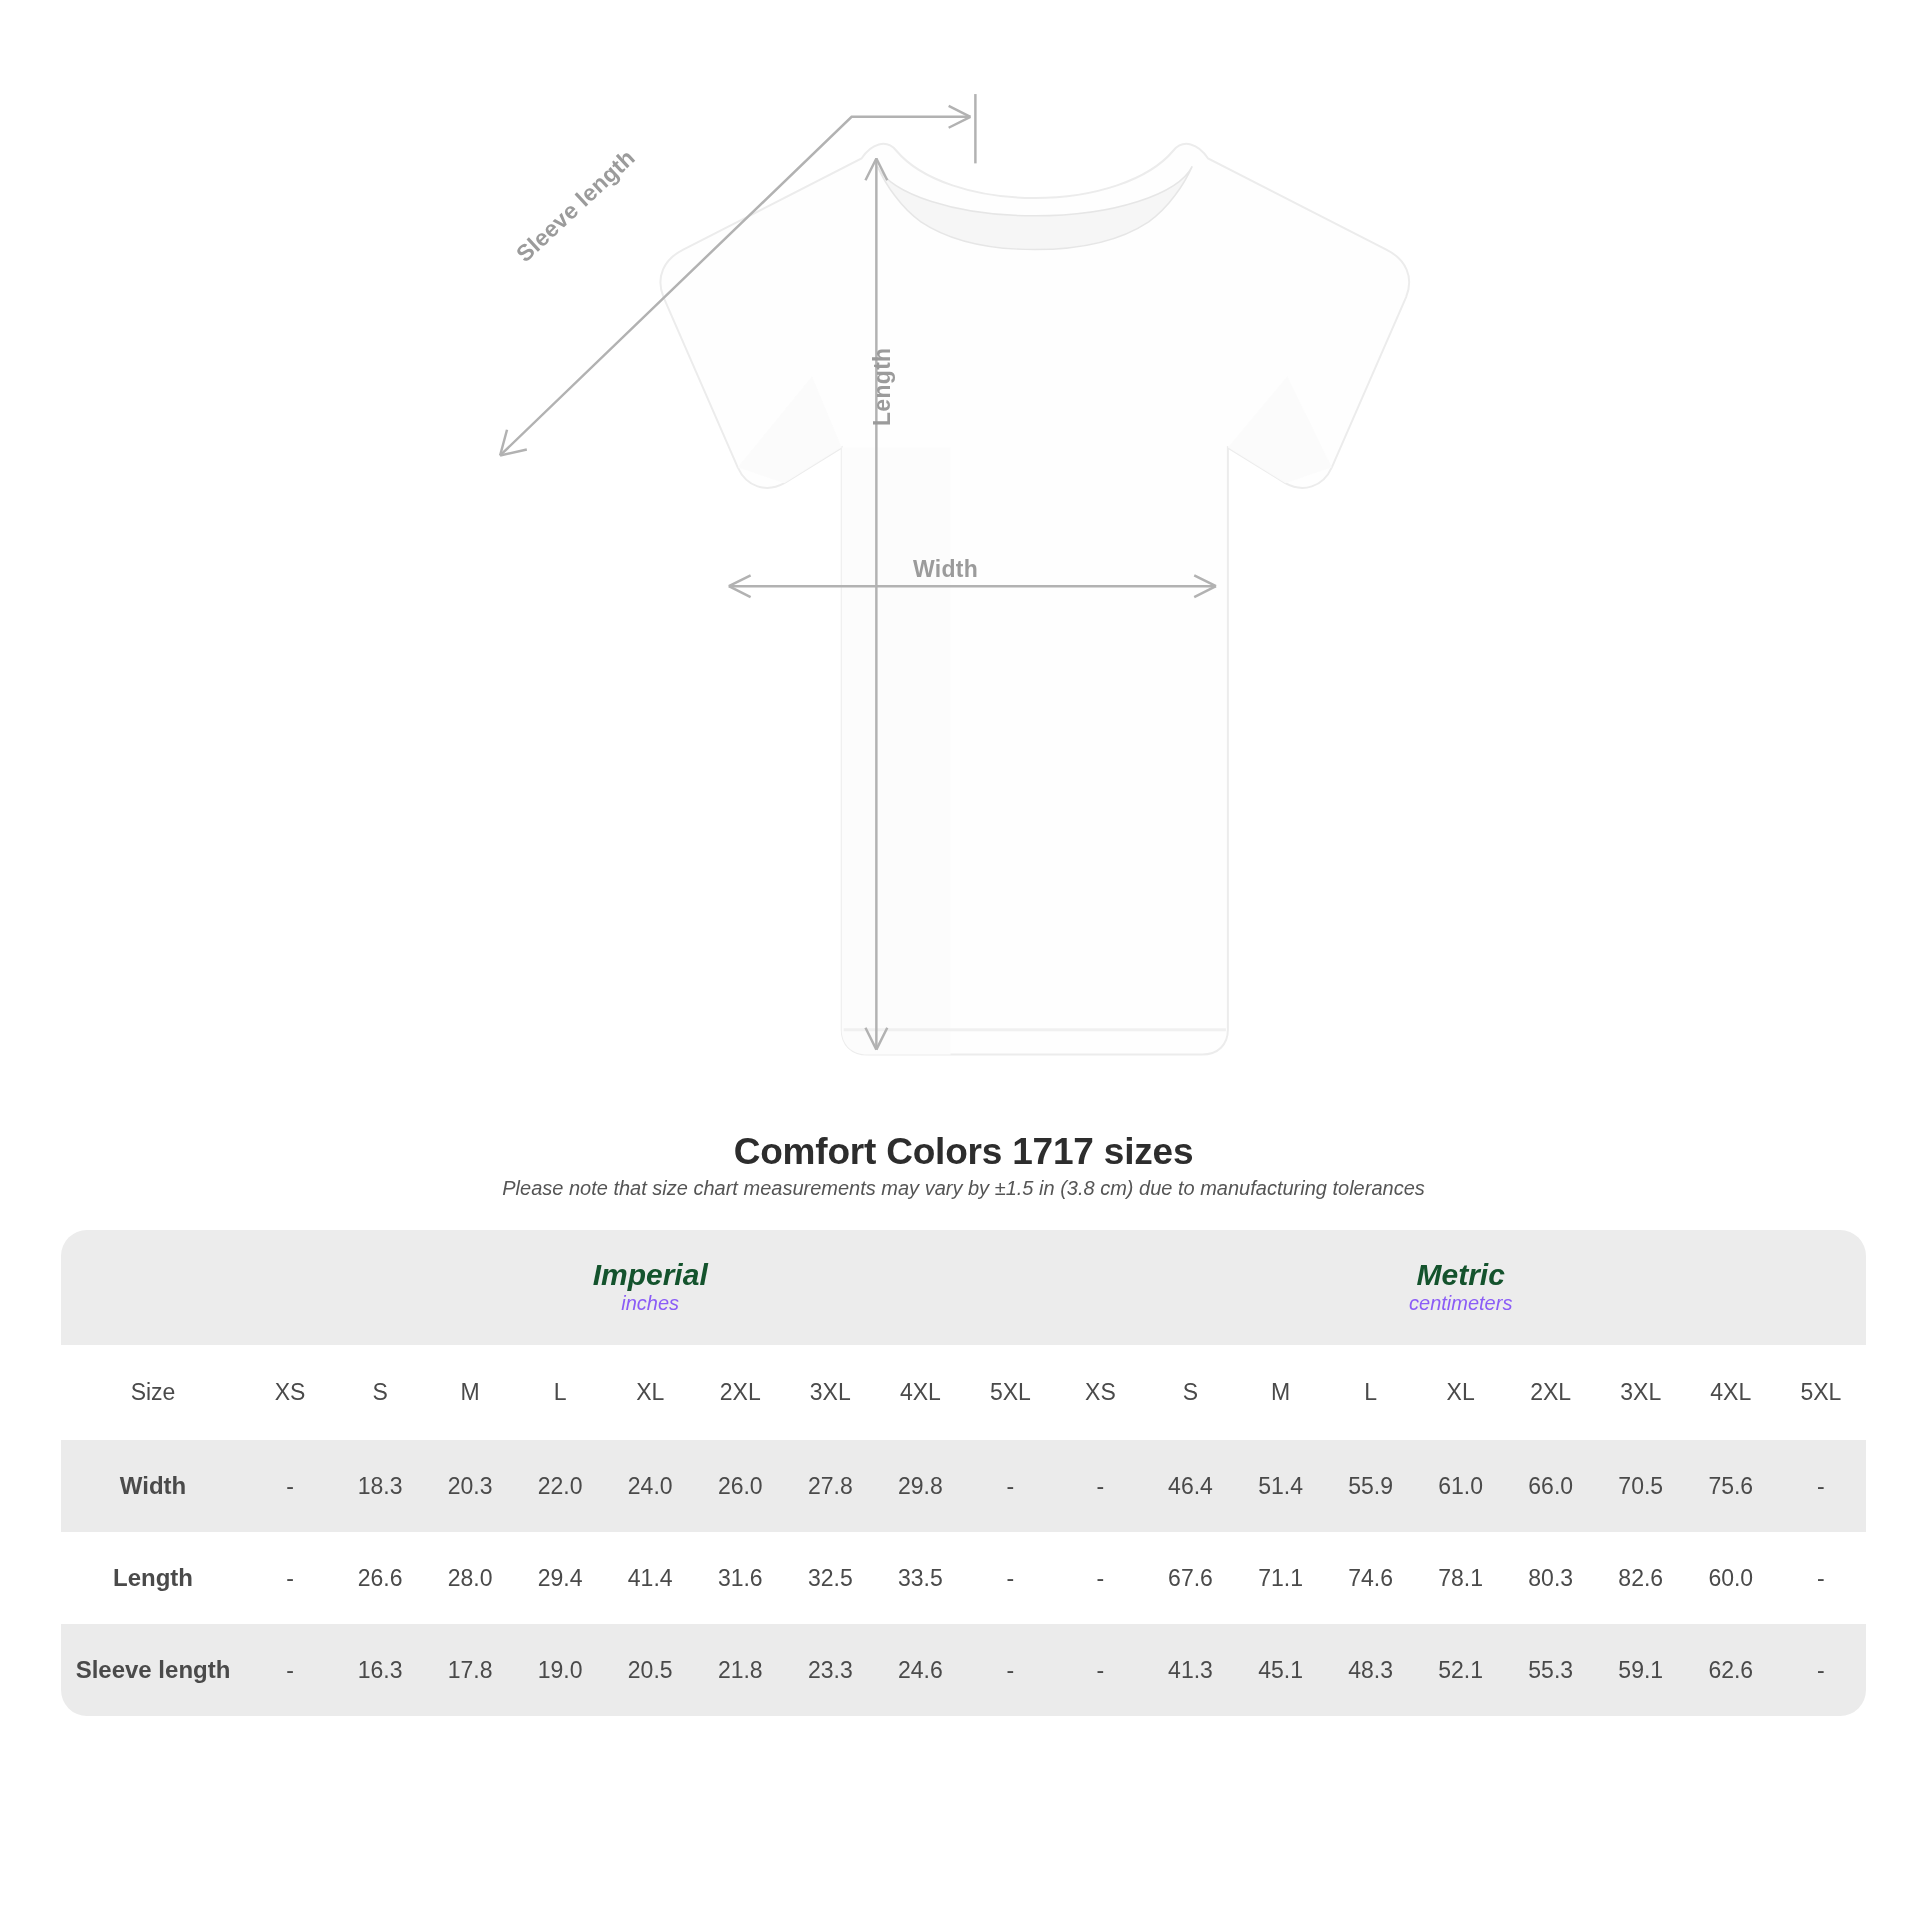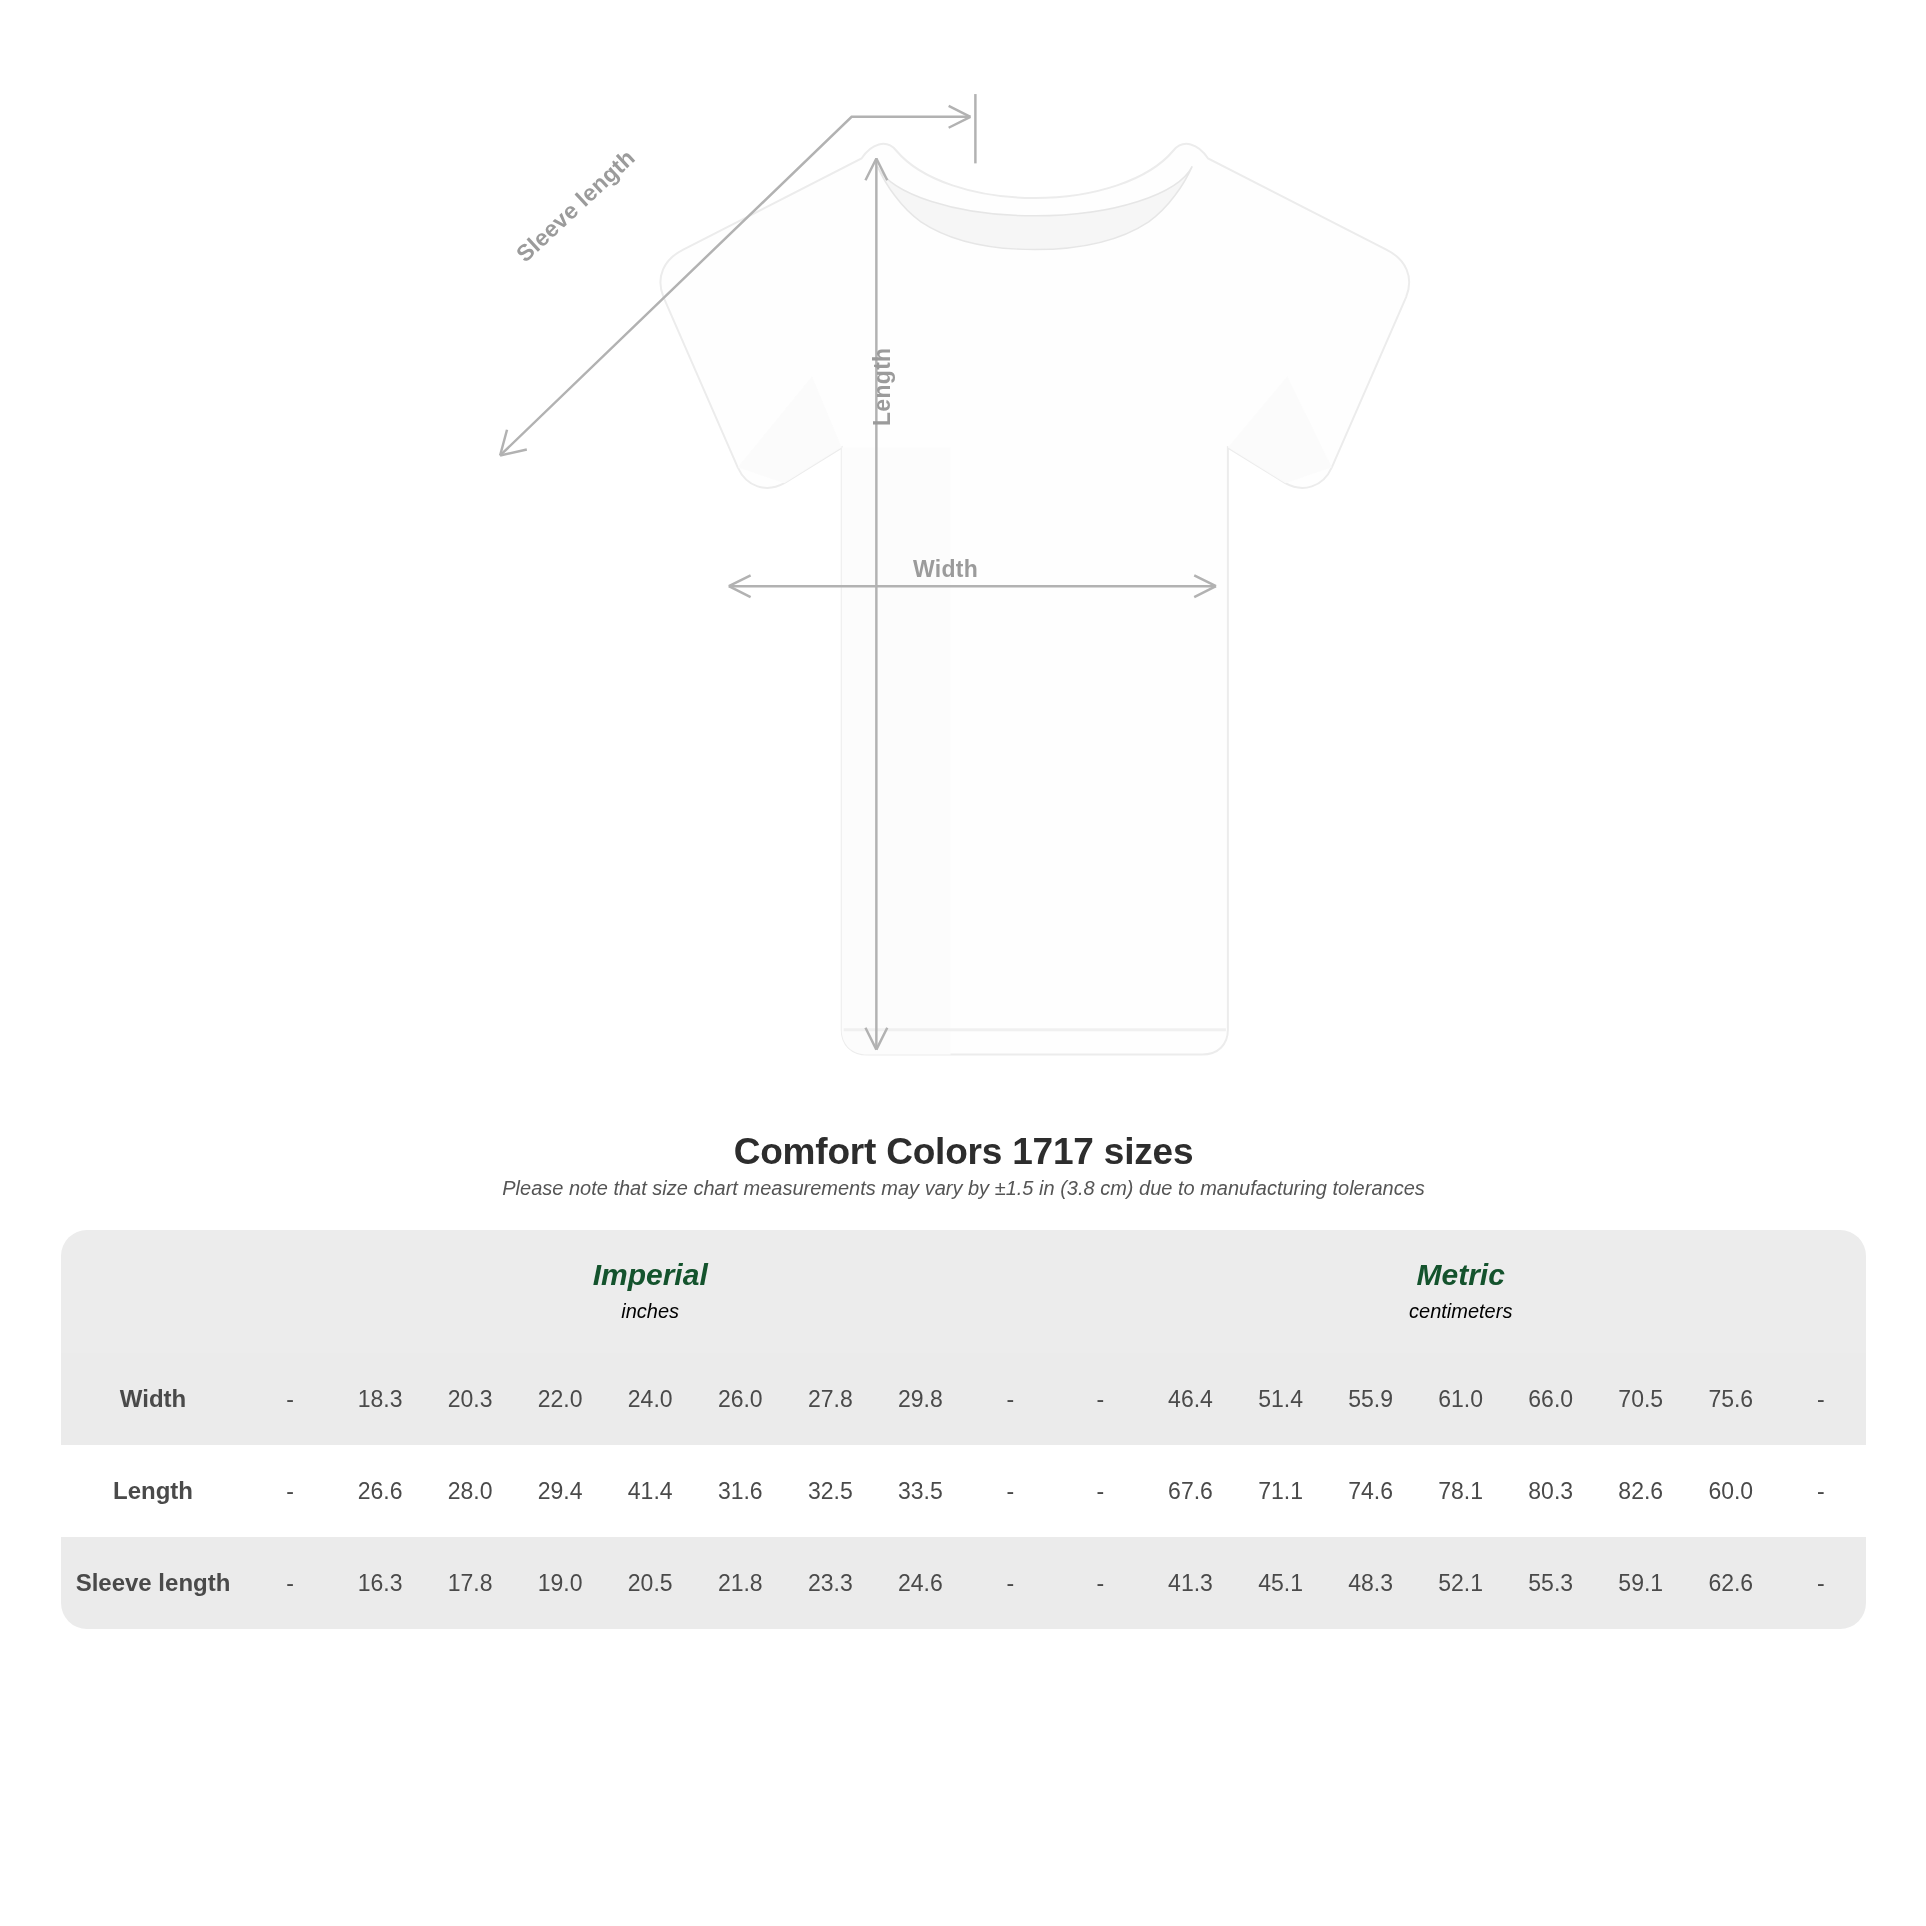--- a/index.html
+++ b/index.html
@@ -96,22 +96,21 @@
   }
   .unit-name {
     font-size: 30px;
     font-style: italic;
     font-weight: bold;
     color: #14532d;
   }
   .unit-sub {
     font-size: 20px;
     font-style: italic;
-    color: #000000;
-    margin-top: 8px;
+    color: #8b5cf6;
   }
   
   .size-row td {
     background: #ffffff;
     padding: 34px 0;
     font-weight: bold;
     color: #5a5a5a;
     font-size: 24px;
     border-left: 1px solid #ededed;
   }
@@ -217,20 +216,41 @@
         <td colspan="9">
           <div class="unit-name">Imperial</div>
           <div class="unit-sub">inches</div>
         </td>
         <td colspan="9">
           <div class="unit-name">Metric</div>
           <div class="unit-sub">centimeters</div>
         </td>
       </tr>
 
+      <tr class="size-row">
+        <td>Size</td>
+        <td>XS</td>
+        <td>S</td>
+        <td>M</td>
+        <td>L</td>
+        <td>XL</td>
+        <td>2XL</td>
+        <td>3XL</td>
+        <td>4XL</td>
+        <td>5XL</td>
+        <td>XS</td>
+        <td>S</td>
+        <td>M</td>
+        <td>L</td>
+        <td>XL</td>
+        <td>2XL</td>
+        <td>3XL</td>
+        <td>4XL</td>
+        <td>5XL</td>
+      </tr>
 
       <tr class="data-row row-shaded">
         <td>Width</td>
         <td>-</td>
         <td>18.3</td>
         <td>20.3</td>
         <td>22.0</td>
         <td>24.0</td>
         <td>26.0</td>
         <td>27.8</td>

